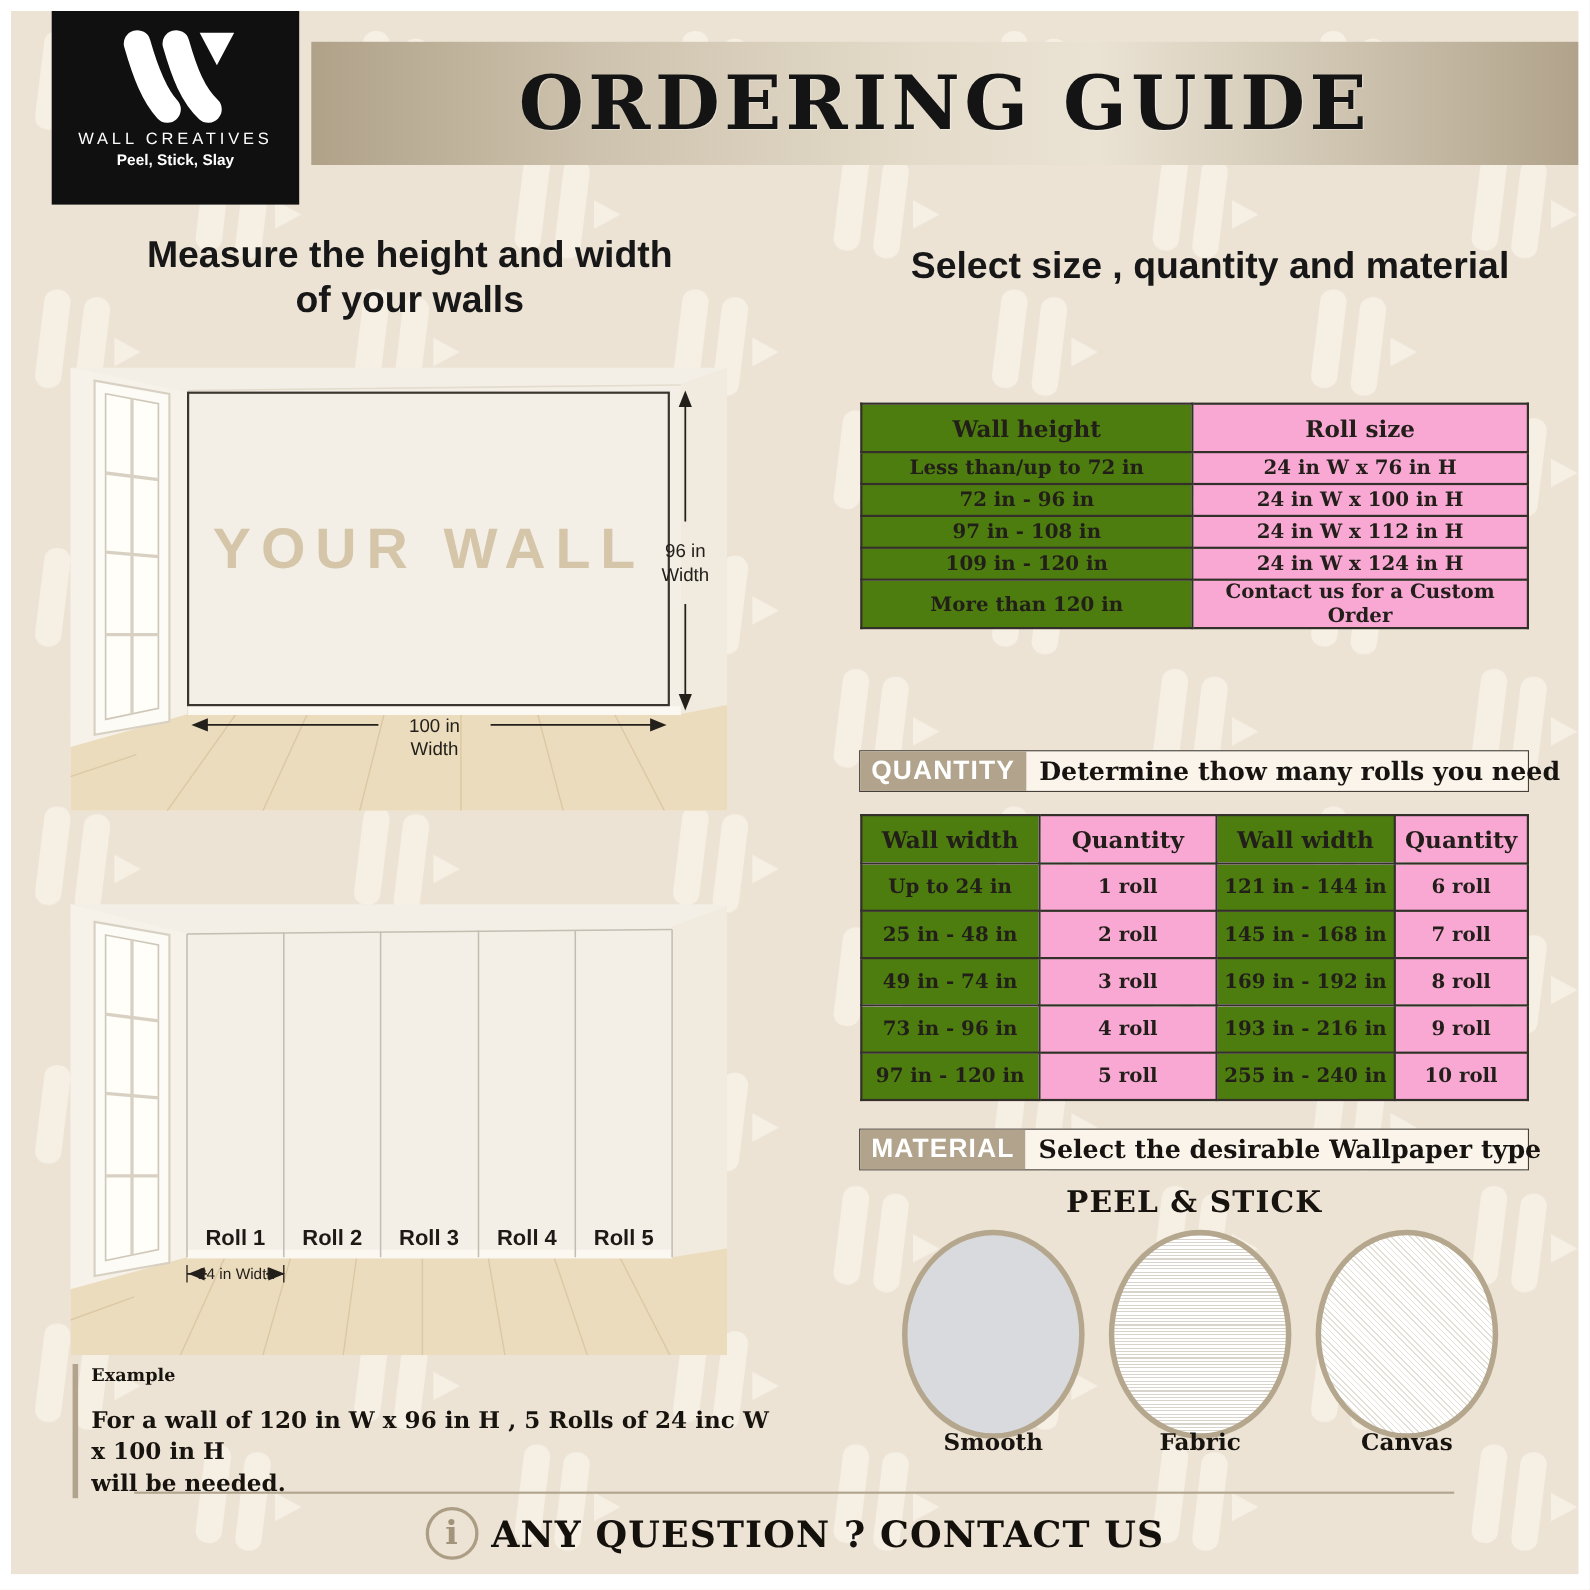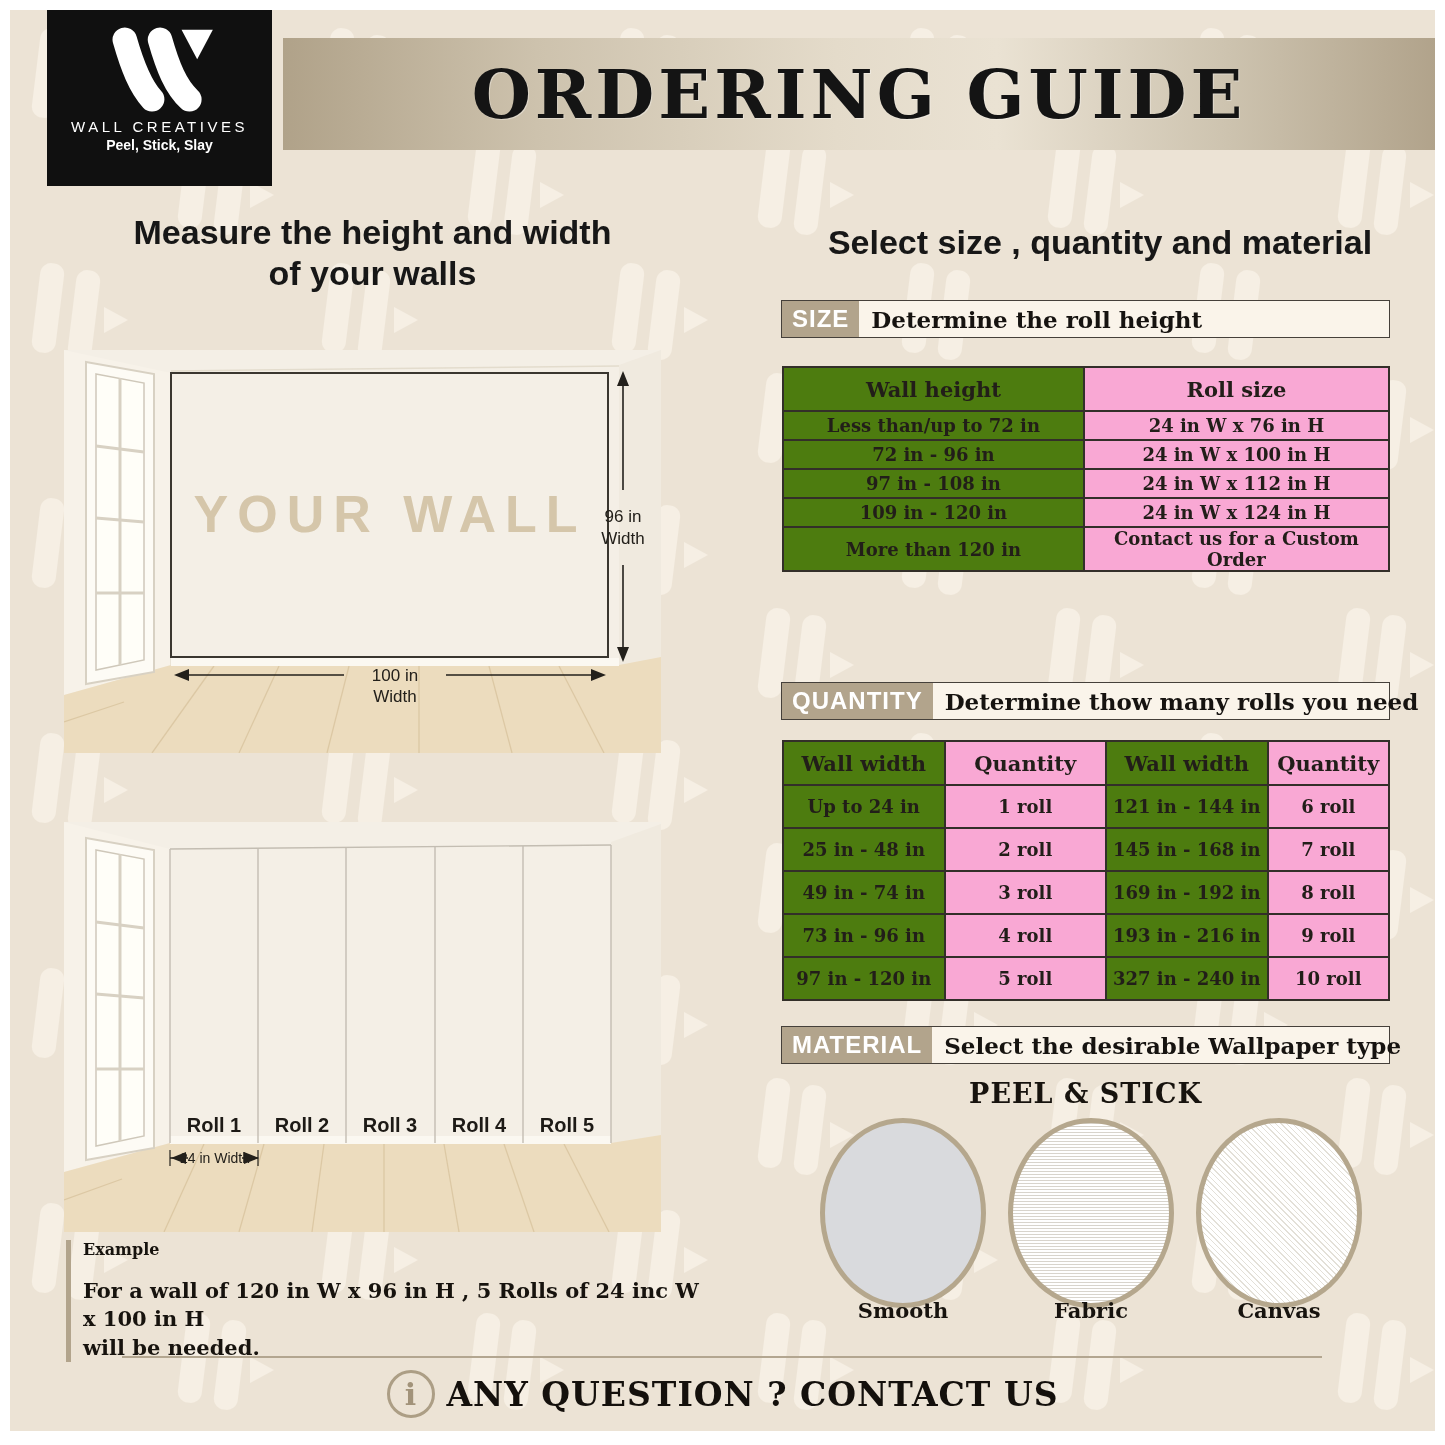--- a/index.html
+++ b/index.html
@@ -61,21 +61,21 @@
       repeating-linear-gradient(90deg,rgba(255,255,255,.6) 0 2px,rgba(196,190,180,.55) 2px 3px),#fbfaf7;}
   .swatch-canvas{background:
       repeating-linear-gradient(45deg,#ffffff 0 3px,#e3e0d8 3px 4px),
       repeating-linear-gradient(-45deg,rgba(255,255,255,.7) 0 3px,rgba(205,200,190,.5) 3px 4px),#fdfdfb;}
   .swatch-labels{position:absolute;left:771px;top:1288px;width:620px;display:flex;justify-content:center;gap:22px;}
   .swatch-label{width:166px;text-align:center;font-family:"DejaVu Serif",serif;font-weight:bold;
                 font-size:21px;color:#17130e;}
 
   
   .room{position:absolute;left:54px;width:597px;}
-  .room1{top:340px;height:348px;}
+  .room1{top:324px;height:348px;}
   .room2{top:812px;height:410px;}
   .example{position:absolute;left:56px;top:1230px;width:630px;border-left:5px solid #b2a48c;
            padding-left:12px;font-family:"DejaVu Serif",serif;font-weight:bold;color:#17130e;}
   .example .ex-title{font-size:16px;margin-bottom:18px;}
   .example .ex-line{font-size:21px;line-height:1.35;}
 
   
   .divider{position:absolute;left:112px;top:1346px;width:1200px;height:2px;background:#b3a690;}
   .footer{position:absolute;left:0;top:1360px;width:100%;display:flex;align-items:center;justify-content:center;gap:12px;}
   .info-circle{width:48px;height:48px;border-radius:50%;border:3px solid #ac9e85;box-sizing:border-box;
@@ -242,24 +242,20 @@
         <text x="151" y="341" text-anchor="middle" font-size="14" fill="#23201b">24 in Width</text>
       </svg>
     </div>
 
     <div class="example">
       <div class="ex-title">Example</div>
       <div class="ex-line">For a wall of 120 in W x 96 in H , 5 Rolls of 24 inc W x 100 in H</div>
       <div class="ex-line">will be needed.</div>
     </div>
 
-    <div class="sec-bar" style="top:290px;">
-      <div class="sec-tag">SIZE</div>
-      <div class="sec-text">Determine the roll height</div>
-    </div>
     <table class="guide size-table">
       <tbody>
           <tr class="hdr">
         <th class="cell-cream" style="width:48%;">Wall height</th>
         <th class="cell-tan">Roll size</th>
       </tr>
       <tr>
         <td class="cell-cream">Less than/up to 72 in</td>
         <td class="cell-tan">24 in W x 76 in H</td>
       </tr>
@@ -314,21 +310,21 @@
       </tr>
       <tr>
         <td class="cell-cream">73 in - 96 in</td>
         <td class="cell-tan">4 roll</td>
         <td class="cell-cream">193 in - 216 in</td>
         <td class="cell-tan">9 roll</td>
       </tr>
       <tr>
         <td class="cell-cream">97 in - 120 in</td>
         <td class="cell-tan">5 roll</td>
-        <td class="cell-cream">327 in - 240 in</td>
+        <td class="cell-cream">255 in - 240 in</td>
         <td class="cell-tan">10 roll</td>
       </tr>
     </tbody>
       </table>
 
     <div class="sec-bar" style="top:1016px;">
       <div class="sec-tag">MATERIAL</div>
       <div class="sec-text">Select the desirable Wallpaper type</div>
     </div>
     <div class="peel-stick">PEEL &amp; STICK</div>

